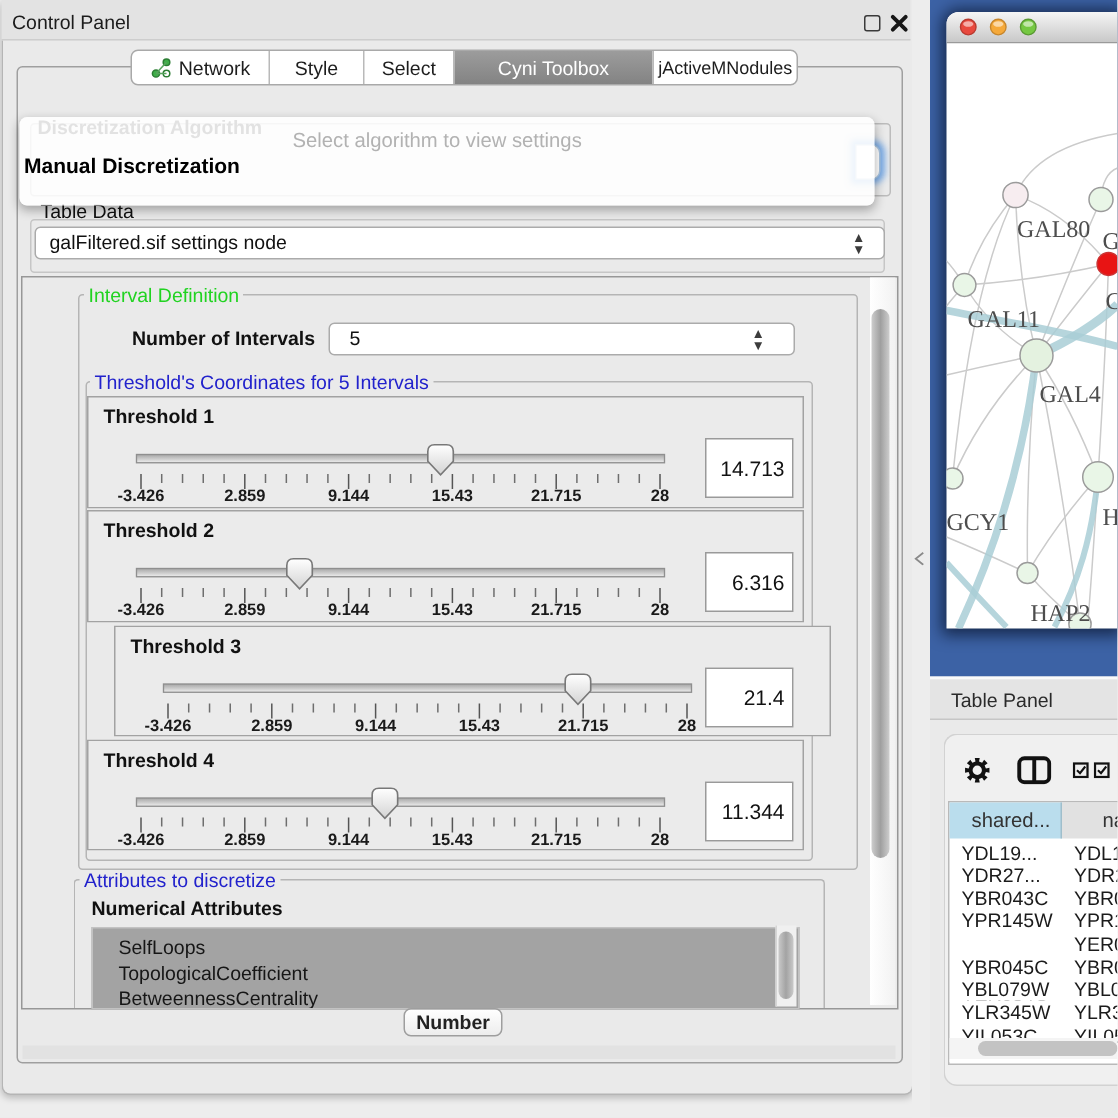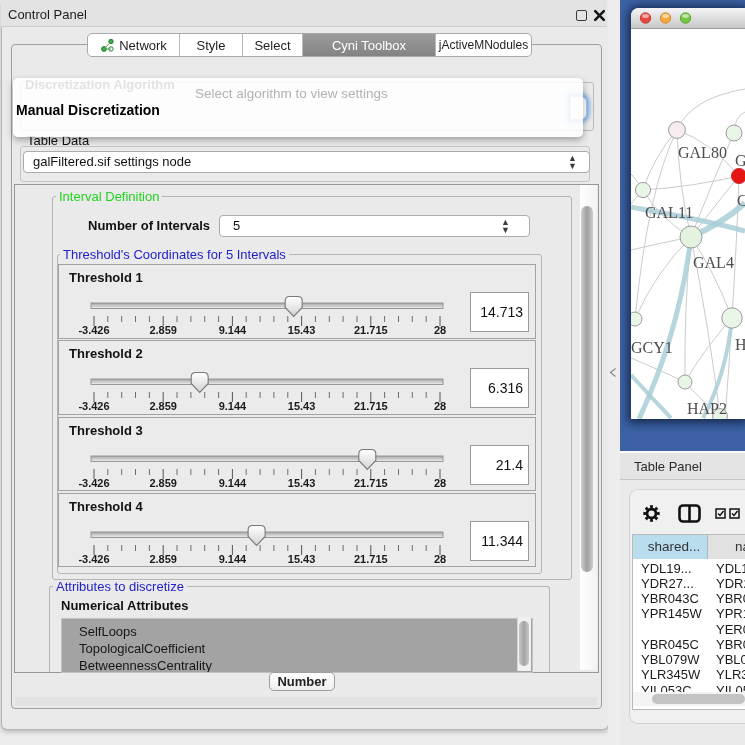--- a/index.html
+++ b/index.html
@@ -150,21 +150,21 @@
 <text x="36.0" y="70" text-anchor="middle" font-size="11" font-weight="bold" fill="#1a1a1a">-3.426</text>
         <text x="105.2" y="70" text-anchor="middle" font-size="11" font-weight="bold" fill="#1a1a1a">2.859</text>
         <text x="174.4" y="70" text-anchor="middle" font-size="11" font-weight="bold" fill="#1a1a1a">9.144</text>
         <text x="243.6" y="70" text-anchor="middle" font-size="11" font-weight="bold" fill="#1a1a1a">15.43</text>
         <text x="312.8" y="70" text-anchor="middle" font-size="11" font-weight="bold" fill="#1a1a1a">21.715</text>
         <text x="382.0" y="70" text-anchor="middle" font-size="11" font-weight="bold" fill="#1a1a1a">28</text>
 <path d="M133.2,37 Q133.2,32.5 137.7,32.5 L145.7,32.5 Q150.2,32.5 150.2,37 L150.2,43.5 L141.7,52.5 L133.2,43.5 Z" fill="url(#thg)" stroke="#787878" stroke-width="1.1"></path>
 </svg>
     </div>
 <div class="valbox" style="top:368px">6.316</div>
-<div style="position:absolute;left:58px;top:417px;width:478px;height:94px">
+<div style="position:absolute;left:76px;top:417px;width:478px;height:94px">
       <svg width="478" height="74" style="position:absolute;left:0;top:0">
 <rect x="0.5" y="0.5" width="477" height="73" fill="#ebebeb" stroke="#a2a2a2"></rect>
 <text x="11" y="18" font-size="13" font-weight="bold" fill="#111">Threshold 3</text>
 <rect x="33" y="39" width="352" height="5.5" fill="url(#trg)" stroke="#8f8f8f" stroke-width="0.9"></rect>
 <line x1="36.0" y1="52" x2="36.0" y2="62" stroke="#555" stroke-width="1"></line>
         <line x1="49.8" y1="52" x2="49.8" y2="58" stroke="#6e6e6e" stroke-width="1"></line>
         <line x1="63.7" y1="52" x2="63.7" y2="58" stroke="#6e6e6e" stroke-width="1"></line>
         <line x1="77.5" y1="52" x2="77.5" y2="58" stroke="#6e6e6e" stroke-width="1"></line>
         <line x1="91.4" y1="52" x2="91.4" y2="58" stroke="#6e6e6e" stroke-width="1"></line>
         <line x1="105.2" y1="52" x2="105.2" y2="62" stroke="#555" stroke-width="1"></line>

